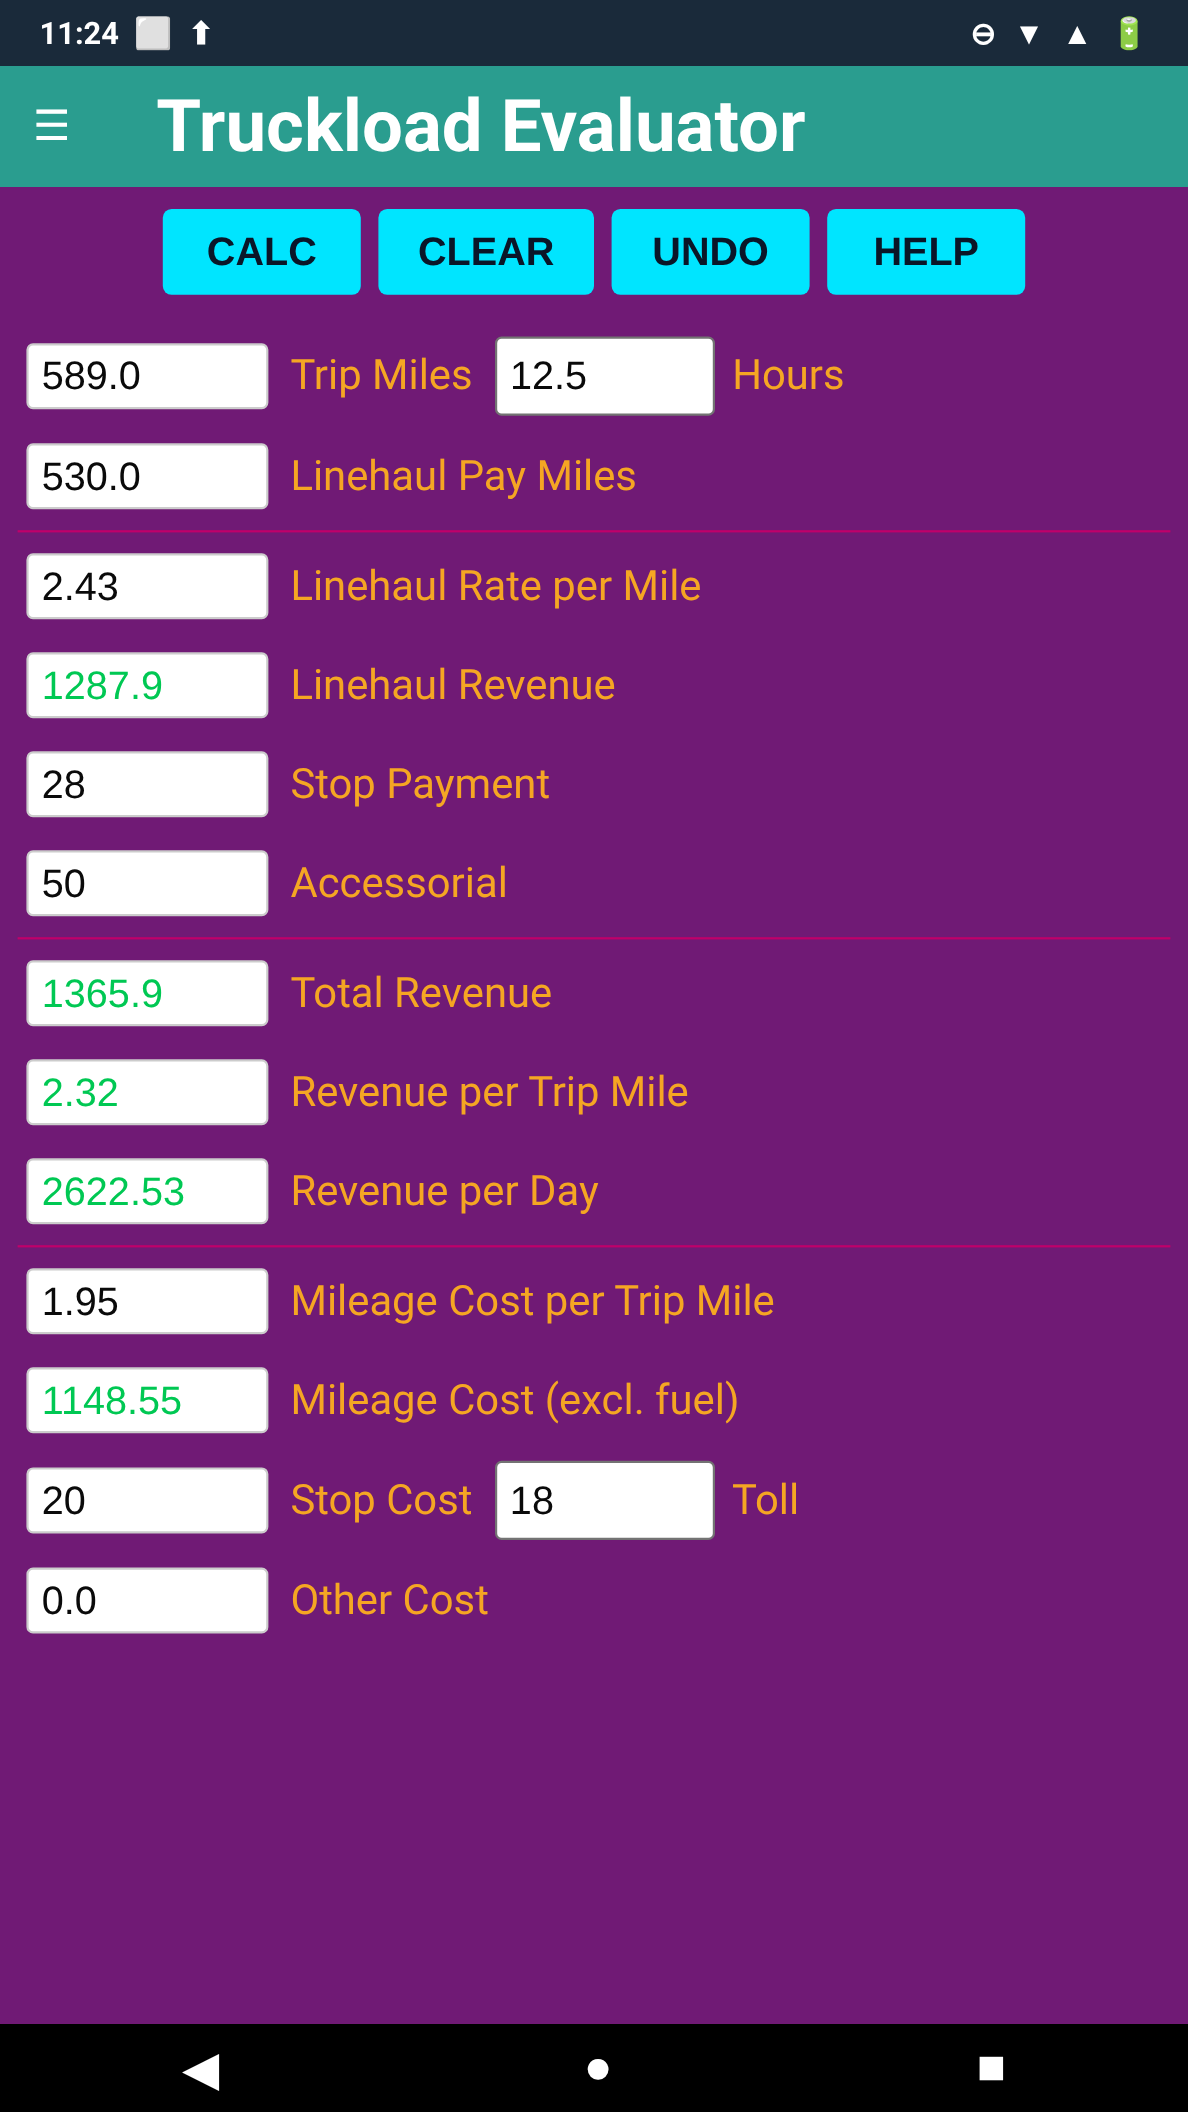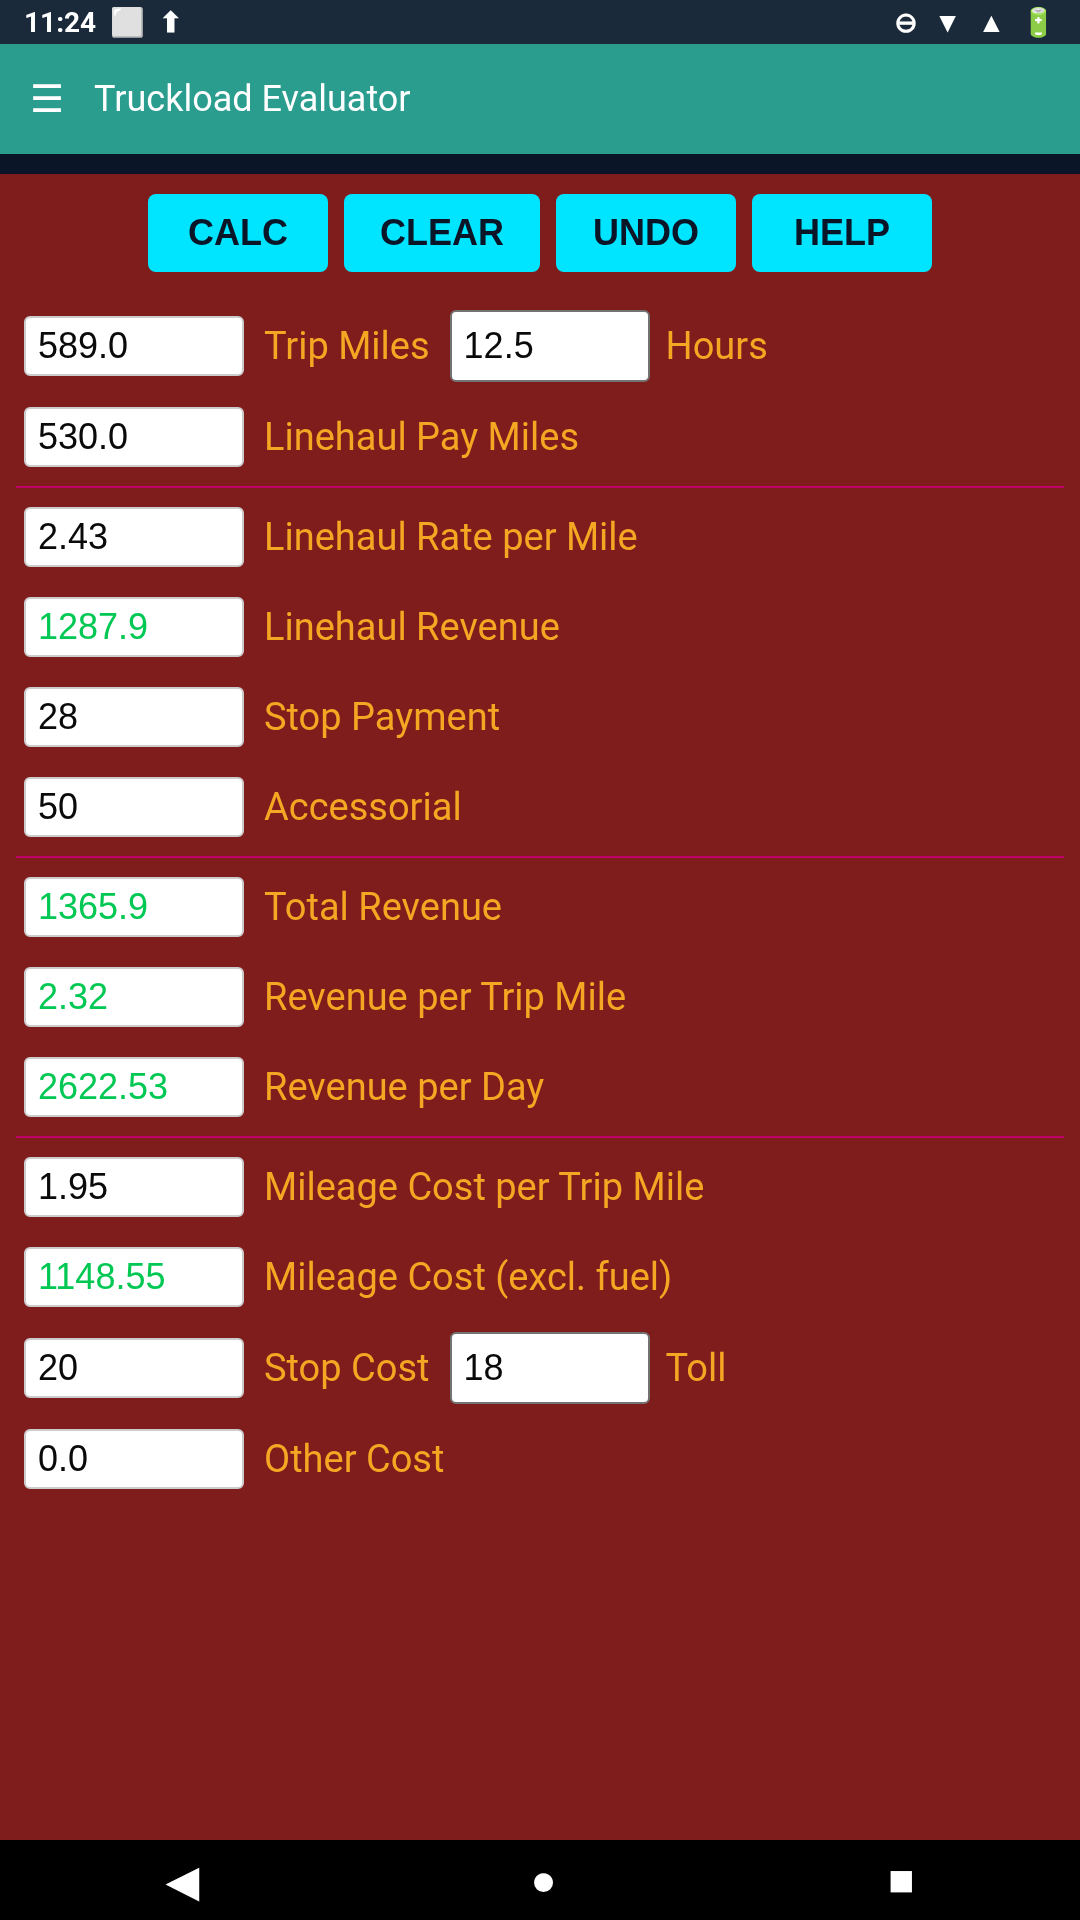--- a/index.html
+++ b/index.html
@@ -8,25 +8,25 @@
       width: 1080px;
       min-height: 1920px;
       background: #0a1628;
       font-family: 'Roboto', Arial, sans-serif;
       overflow-x: hidden;
     }
 
     
     .status-bar {
       background: #1a2a3a;
-      height: 44px;
+      height: 60px;
       display: flex;
       align-items: center;
       justify-content: space-between;
-      padding: 0 24px;
+      padding: 0 36px;
       color: white;
       font-size: 28px;
       font-weight: bold;
     }
     .status-left { display: flex; align-items: center; gap: 14px; }
     .status-right { display: flex; align-items: center; gap: 16px; }
 
     
     .app-header {
       background: #2a9d8f;
@@ -37,30 +37,30 @@
       gap: 30px;
     }
     .hamburger-icon {
       color: white;
       font-size: 38px;
       cursor: pointer;
       line-height: 1;
     }
     .app-title {
       color: white;
-      font-size: 36px;
-      font-weight: normal;
+      font-size: 66px;
+      font-weight: bold;
+      margin-left: 48px;
     }
 
     
     .main-content {
-      background: #7f1d1d;
+      background: #701a75;
       padding: 20px 16px 30px 16px;
       min-height: calc(1920px - 60px - 110px - 80px);
-      margin-top: 20px;
     }
 
     
     .toolbar {
       display: flex;
       gap: 16px;
       justify-content: center;
       margin-bottom: 28px;
     }
     .toolbar-btn {

